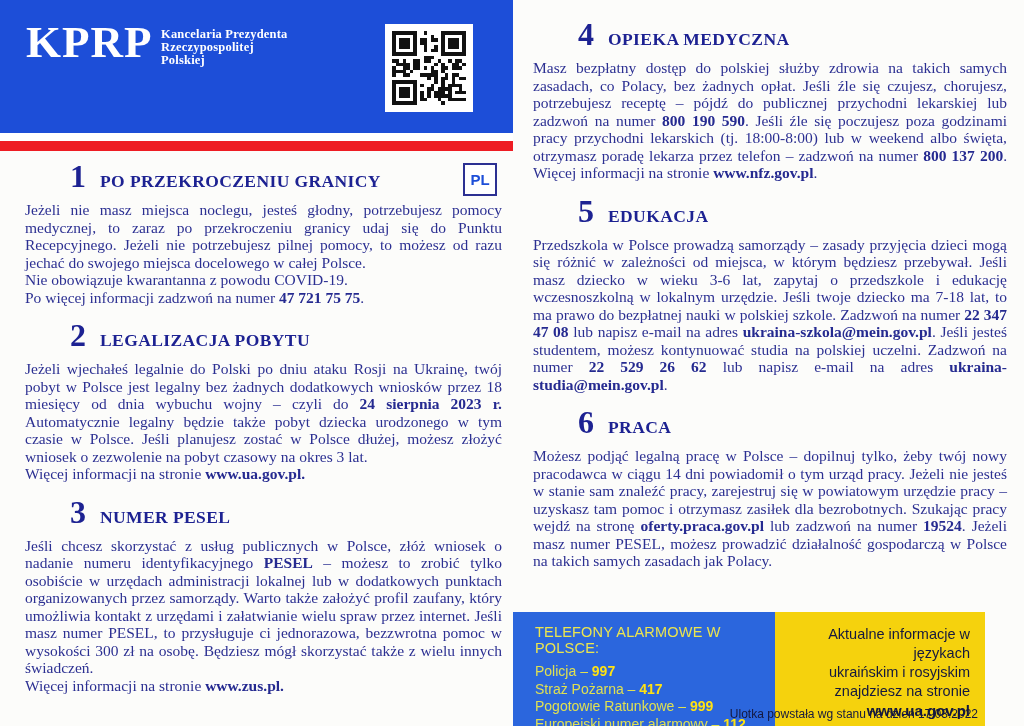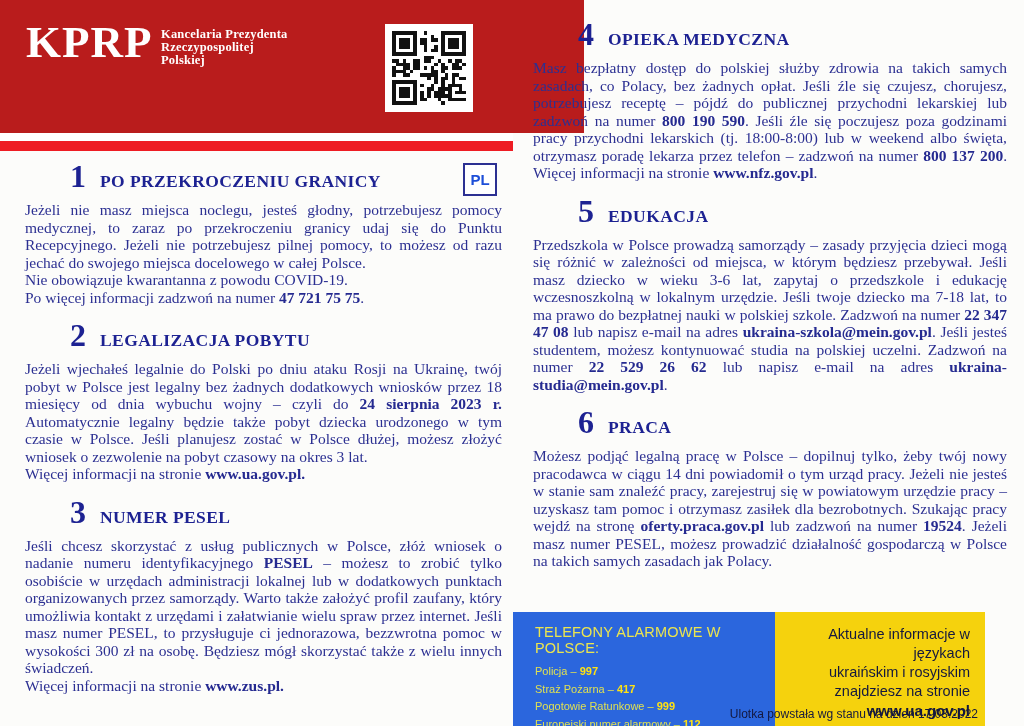--- a/index.html
+++ b/index.html
@@ -6,22 +6,22 @@
   html,body { width:1024px; height:726px; }
   .page {
     position:relative; width:1024px; height:726px;
     background:#fcfcfa; overflow:hidden;
     font-family:"Liberation Serif", serif;
     color:#2c3092;
   }
 
   
   .brand {
-    position:absolute; left:0; top:0; width:584px; height:133px;
-    background:#b91c1c;
+    position:absolute; left:0; top:0; width:513px; height:133px;
+    background:#1d4ed8;
   }
   .brand-logo {
     position:absolute; left:26px; top:16px;
     color:#ffffff; font-family:"Liberation Serif", serif;
     font-size:45px; font-weight:bold; letter-spacing:1px;
   }
   .brand-org {
     position:absolute; left:161px; top:28px;
     color:#ffffff; font-size:12.5px; line-height:13px;
     font-weight:bold; letter-spacing:0.2px;
@@ -70,21 +70,21 @@
   
   .emergency {
     position:absolute; left:513px; top:612px; width:262px; height:114px;
     background:#2b66dd; padding:12px 8px 0 22px;
     font-family:"Liberation Sans", sans-serif;
   }
   .emergency-title {
     font-size:14.5px; color:#ece54e; letter-spacing:0.2px; margin-bottom:7px;
     font-weight:normal;
   }
-  .emergency-item { font-size:11px; line-height:17.5px; color:#dfe052; }
+  .emergency-item { font-size:14px; line-height:17.5px; color:#dfe052; }
   .emergency-item b { color:#ffe212; font-weight:bold; }
 
   .infobox {
     position:absolute; left:775px; top:612px; width:210px; height:114px;
     background:#f5d20d; padding:13px 15px 0 8px;
     font-family:"Liberation Sans", sans-serif;
     text-align:right; color:#14183f;
   }
   .info-line { font-size:14.5px; line-height:19px; font-weight:normal; }
   .info-url  { font-size:15px;  line-height:20px; font-weight:bold; }

